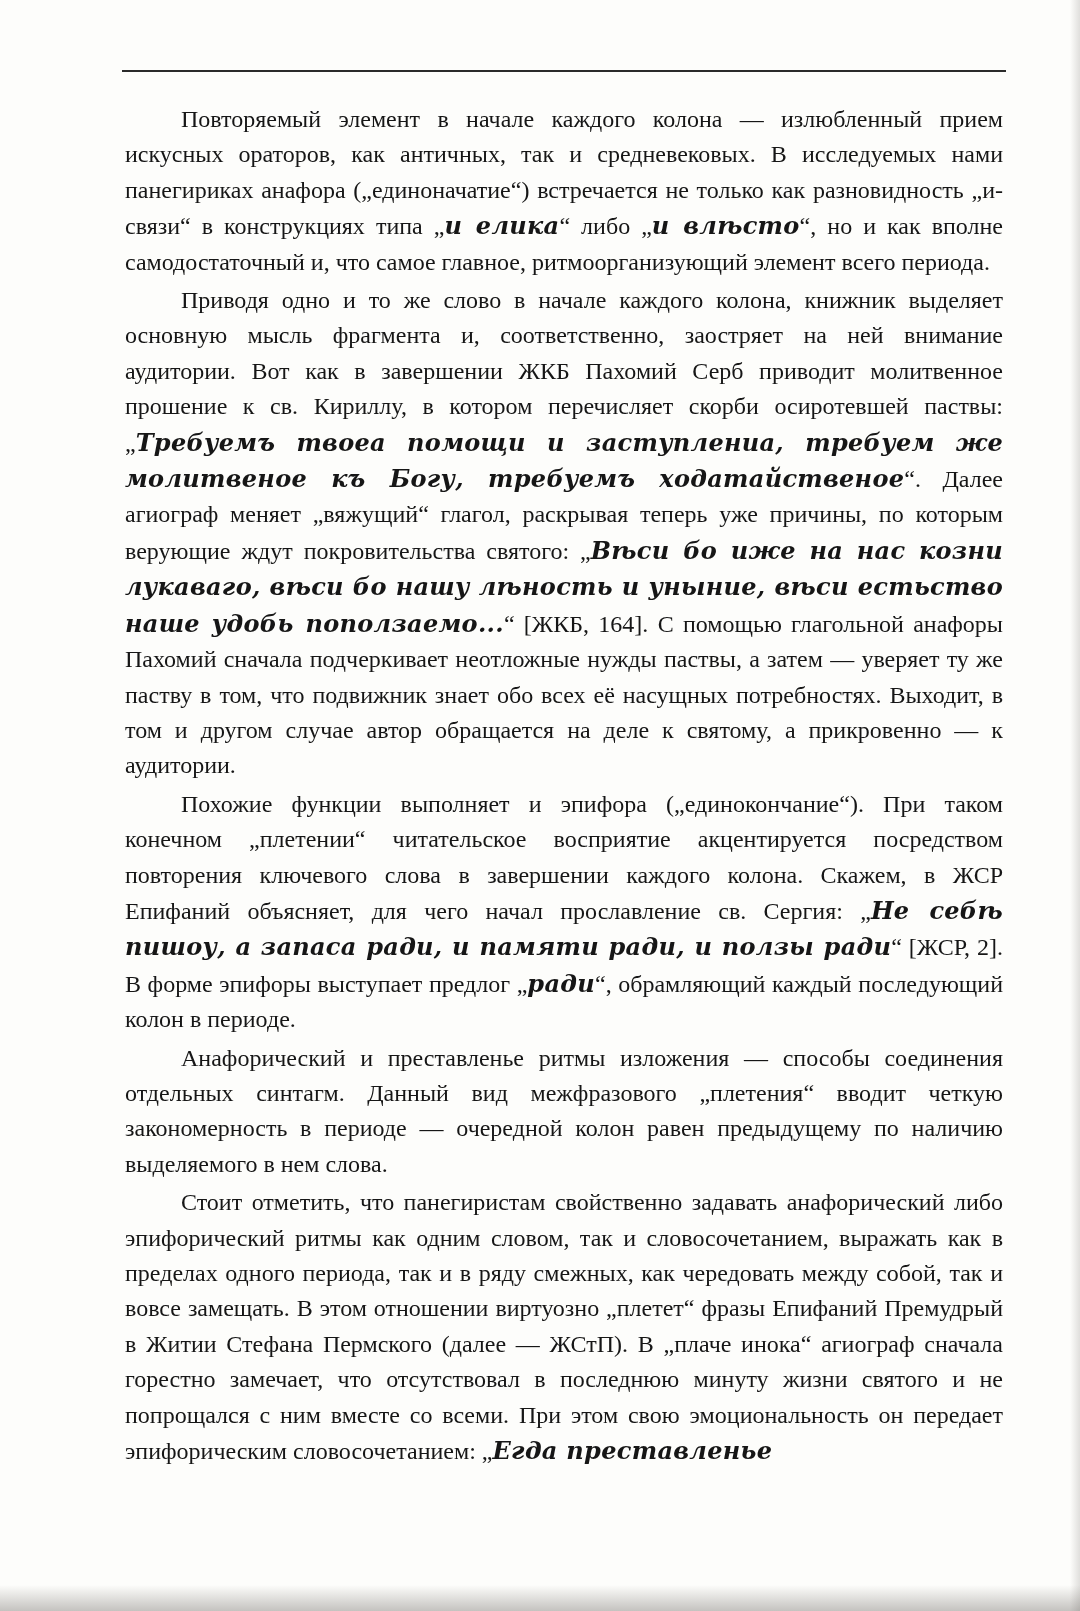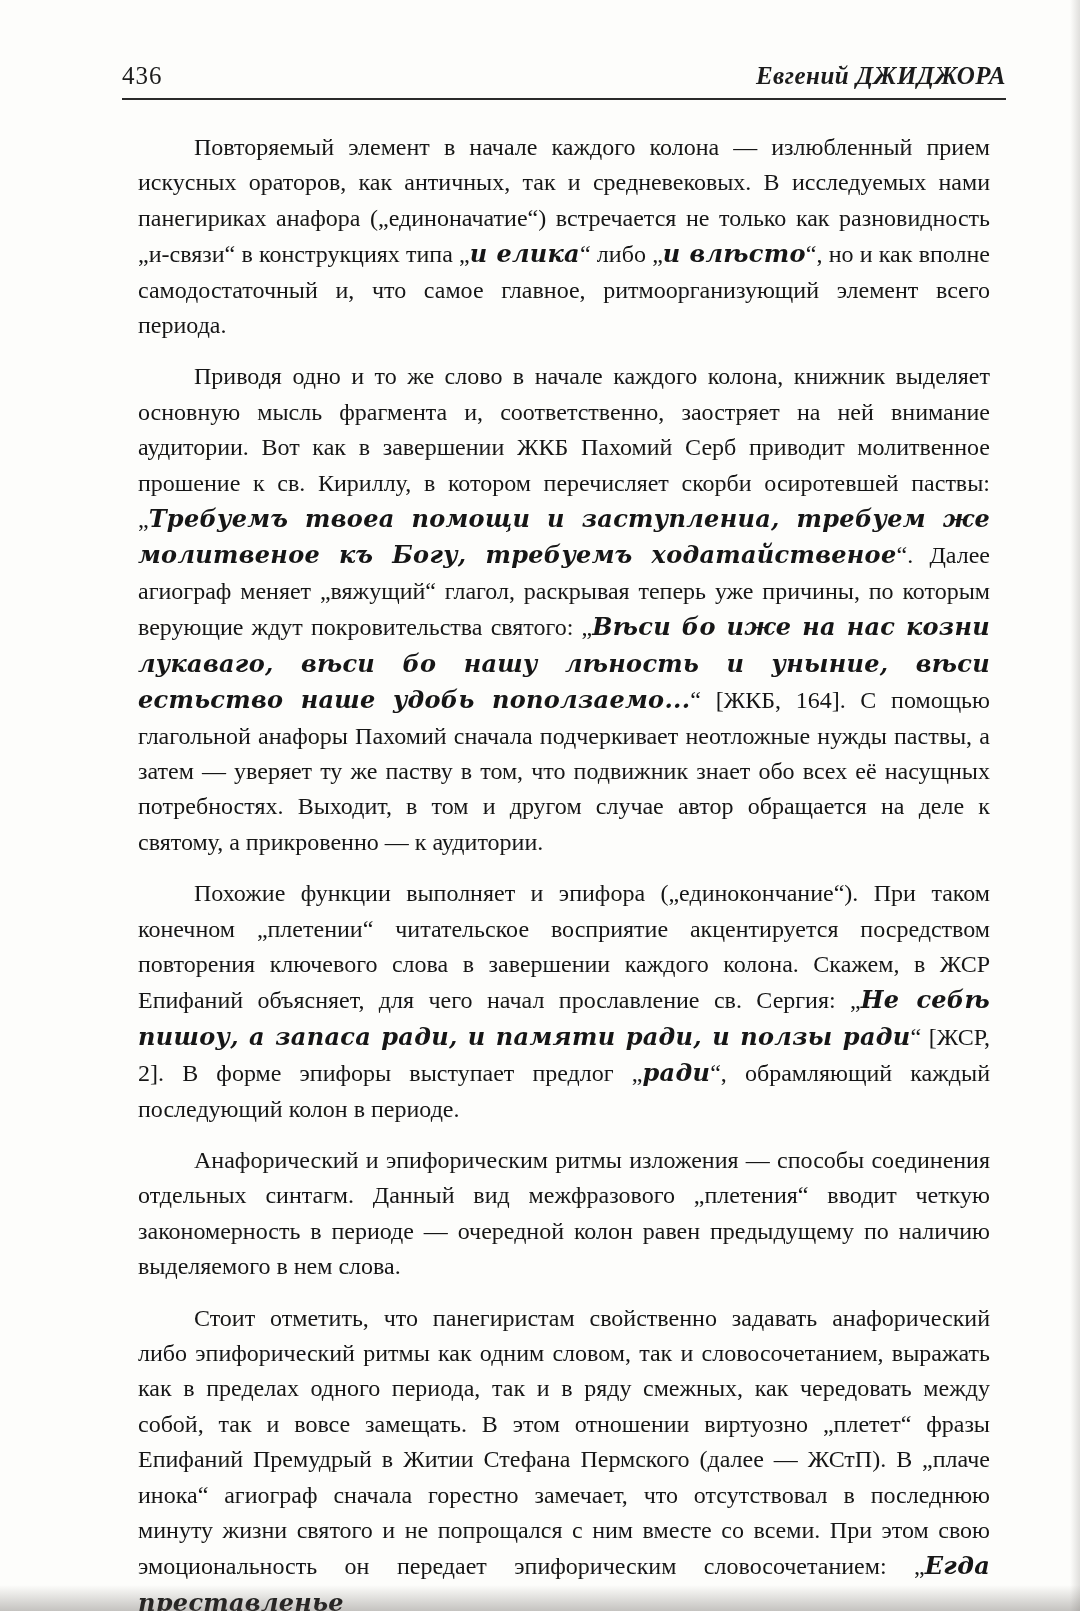--- a/index.html
+++ b/index.html
@@ -54,52 +54,48 @@
   }
   .header-rule {
     border: none;
     border-top: 2px solid #2a2a2a;
     margin: 8px 0 0 0;
   }
   .body-text {
     margin-top: 30px;
   }
   .body-text p {
-    margin: 16px;
+    margin: 3px;
     font-size: 24px;
     line-height: 35.4px;
     text-align: justify;
     text-indent: 56px;
     color: #161616;
   }
   .slav {
     font-family: "DejaVu Serif", serif;
     font-style: italic;
     font-weight: 600;
     letter-spacing: 0.3px;
   }
   .ital {
   }
 </style>
 </head>
 <body>
 
 <div class="page">
 
-  <div class="header">
-    <span class="page-number">436</span>
-    <span class="header-author">Евгений ДЖИДЖОРА</span>
-  </div>
 
   <hr class="header-rule">
 
   <div class="body-text">
       <p><span>Повторяемый элемент в начале каждого колона — излюбленный прием искусных ораторов, как античных, так и средневековых. В исследуемых нами панегириках анафора („единоначатие“) встречается не только как разновидность „и-связи“ в конструкциях типа „</span><span class="slav">и елика</span><span>“ либо „</span><span class="slav">и влѣсто</span><span>“, но и как вполне самодостаточный и, что самое главное, ритмоорганизующий элемент всего периода.</span></p>
       <p><span>Приводя одно и то же слово в начале каждого колона, книжник выделяет основную мысль фрагмента и, соответственно, заостряет на ней внимание аудитории. Вот как в завершении ЖКБ Пахомий Серб приводит молитвенное прошение к св. Кириллу, в котором перечисляет скорби осиротевшей паствы: „</span><span class="slav">Требуемъ твоеа помощи и заступлениа, требуем же молитвеное къ Богу, требуемъ ходатайственое</span><span>“. Далее агиограф меняет „вяжущий“ глагол, раскрывая теперь уже причины, по которым верующие ждут покровительства святого: „</span><span class="slav">Вѣси бо иже на нас козни лукаваго, вѣси бо нашу лѣность и уныние, вѣси естьство наше удобь поползаемо...</span><span>“ [ЖКБ, 164]. С помощью глагольной анафоры Пахомий сначала подчеркивает неотложные нужды паствы, а затем — уверяет ту же паству в том, что подвижник знает обо всех её насущных потребностях. Выходит, в том и другом случае автор обращается на деле к святому, а прикровенно  — к аудитории.</span></p>
       <p><span>Похожие функции выполняет и эпифора („единокончание“). При таком конечном „плетении“ читательское восприятие акцентируется посредством повторения ключевого слова в завершении каждого колона. Скажем, в ЖСР Епифаний объясняет, для чего начал прославление св. Сергия: „</span><span class="slav">Не себѣ пишоу, а запаса ради, и памяти ради, и ползы ради</span><span>“ [ЖСР, 2]. В форме эпифоры выступает предлог „</span><span class="slav">ради</span><span>“, обрамляющий каждый последующий колон в периоде.</span></p>
-      <p><span class="ital">Анафорический</span><span> и </span><span class="ital">эпифорическим</span><span> ритмы изложения — способы соединения отдельных синтагм. Данный вид межфразового „плетения“ вводит четкую закономерность в периоде — очередной колон равен предыдущему по наличию выделяемого в нем слова.</span></p>
+      <p><span class="ital">Анафорический</span><span> и </span><span class="ital">преставленье</span><span> ритмы изложения — способы соединения отдельных синтагм. Данный вид межфразового „плетения“ вводит четкую закономерность в периоде — очередной колон равен предыдущему по наличию выделяемого в нем слова.</span></p>
       <p><span>Стоит отметить, что панегиристам свойственно задавать анафорический либо эпифорический ритмы как одним словом, так и словосочетанием, выражать как в пределах одного периода, так и в ряду смежных, как чередовать между собой, так и вовсе замещать. В этом отношении виртуозно „плетет“ фразы Епифаний Премудрый в Житии Стефана Пермского (далее — ЖСтП). В „плаче инока“ агиограф сначала горестно замечает, что отсутствовал в последнюю минуту жизни святого и не попрощался с ним вместе со всеми. При этом свою эмоциональность он передает эпифорическим словосочетанием: „</span><span class="slav">Егда преставленье</span></p>
     </div>
 
   <div class="scan-shadow-bottom"></div>
   <div class="scan-shadow-right"></div>
 
 </div>
 
 </body></html>

